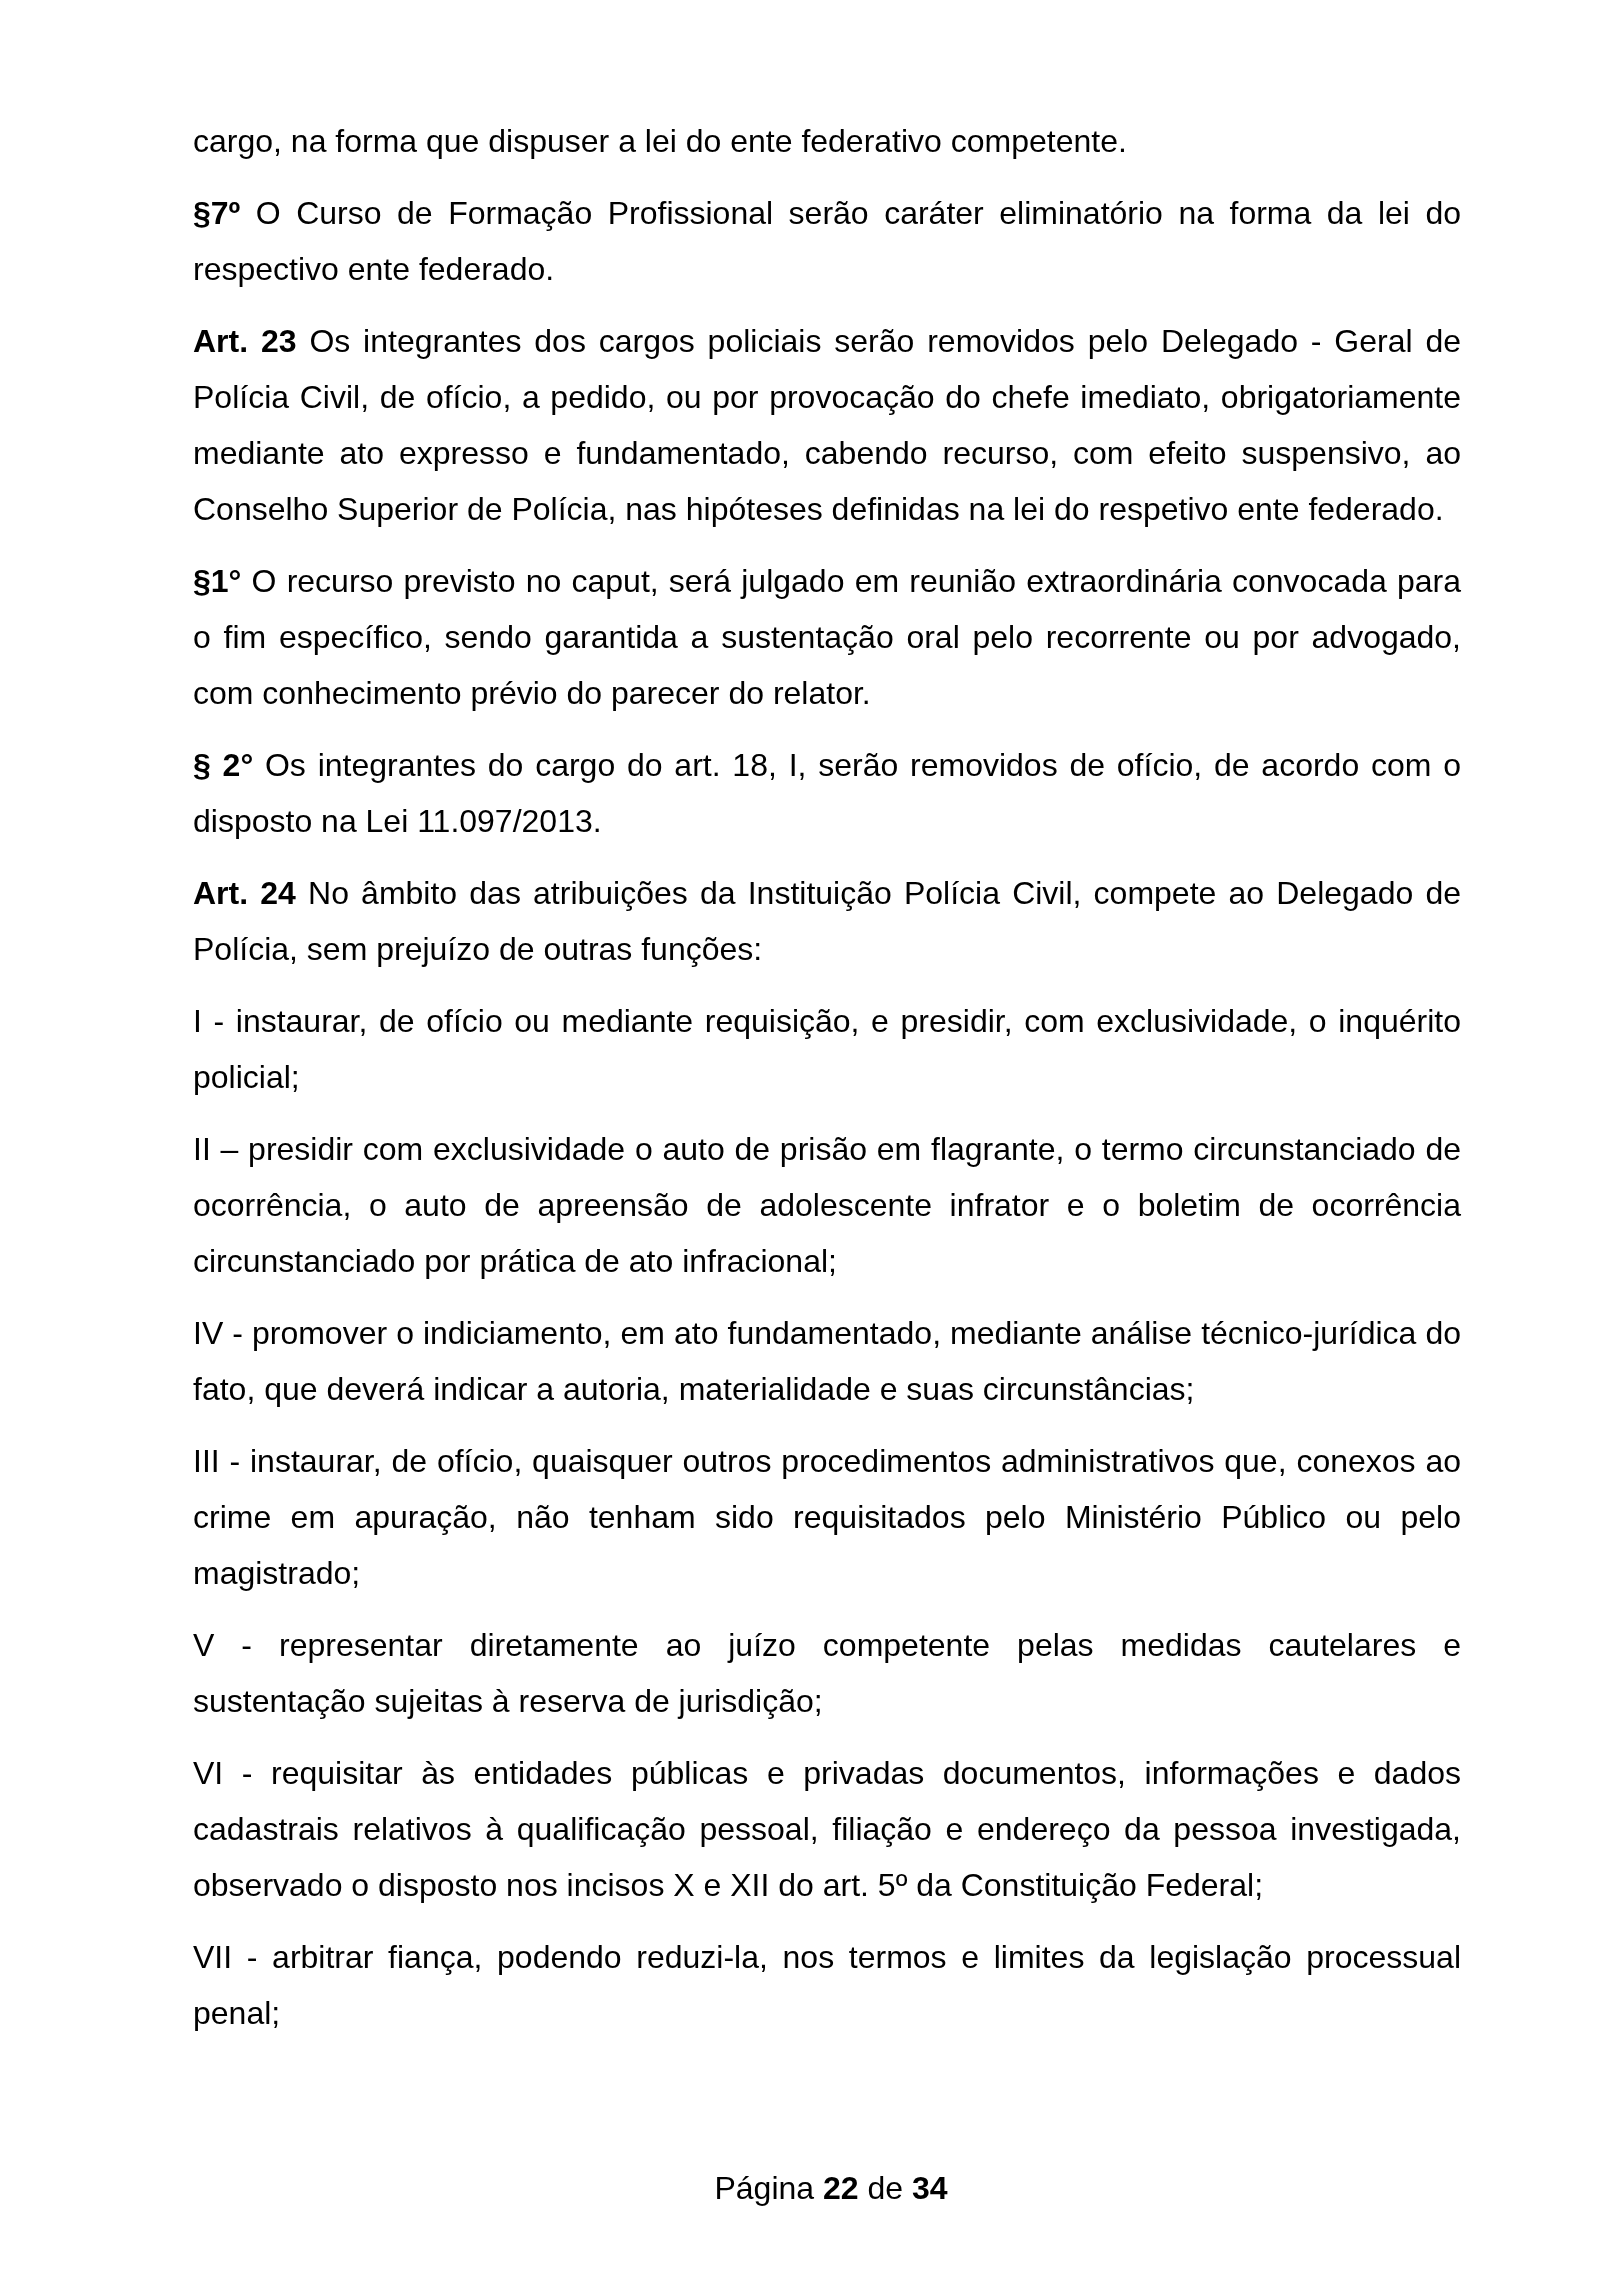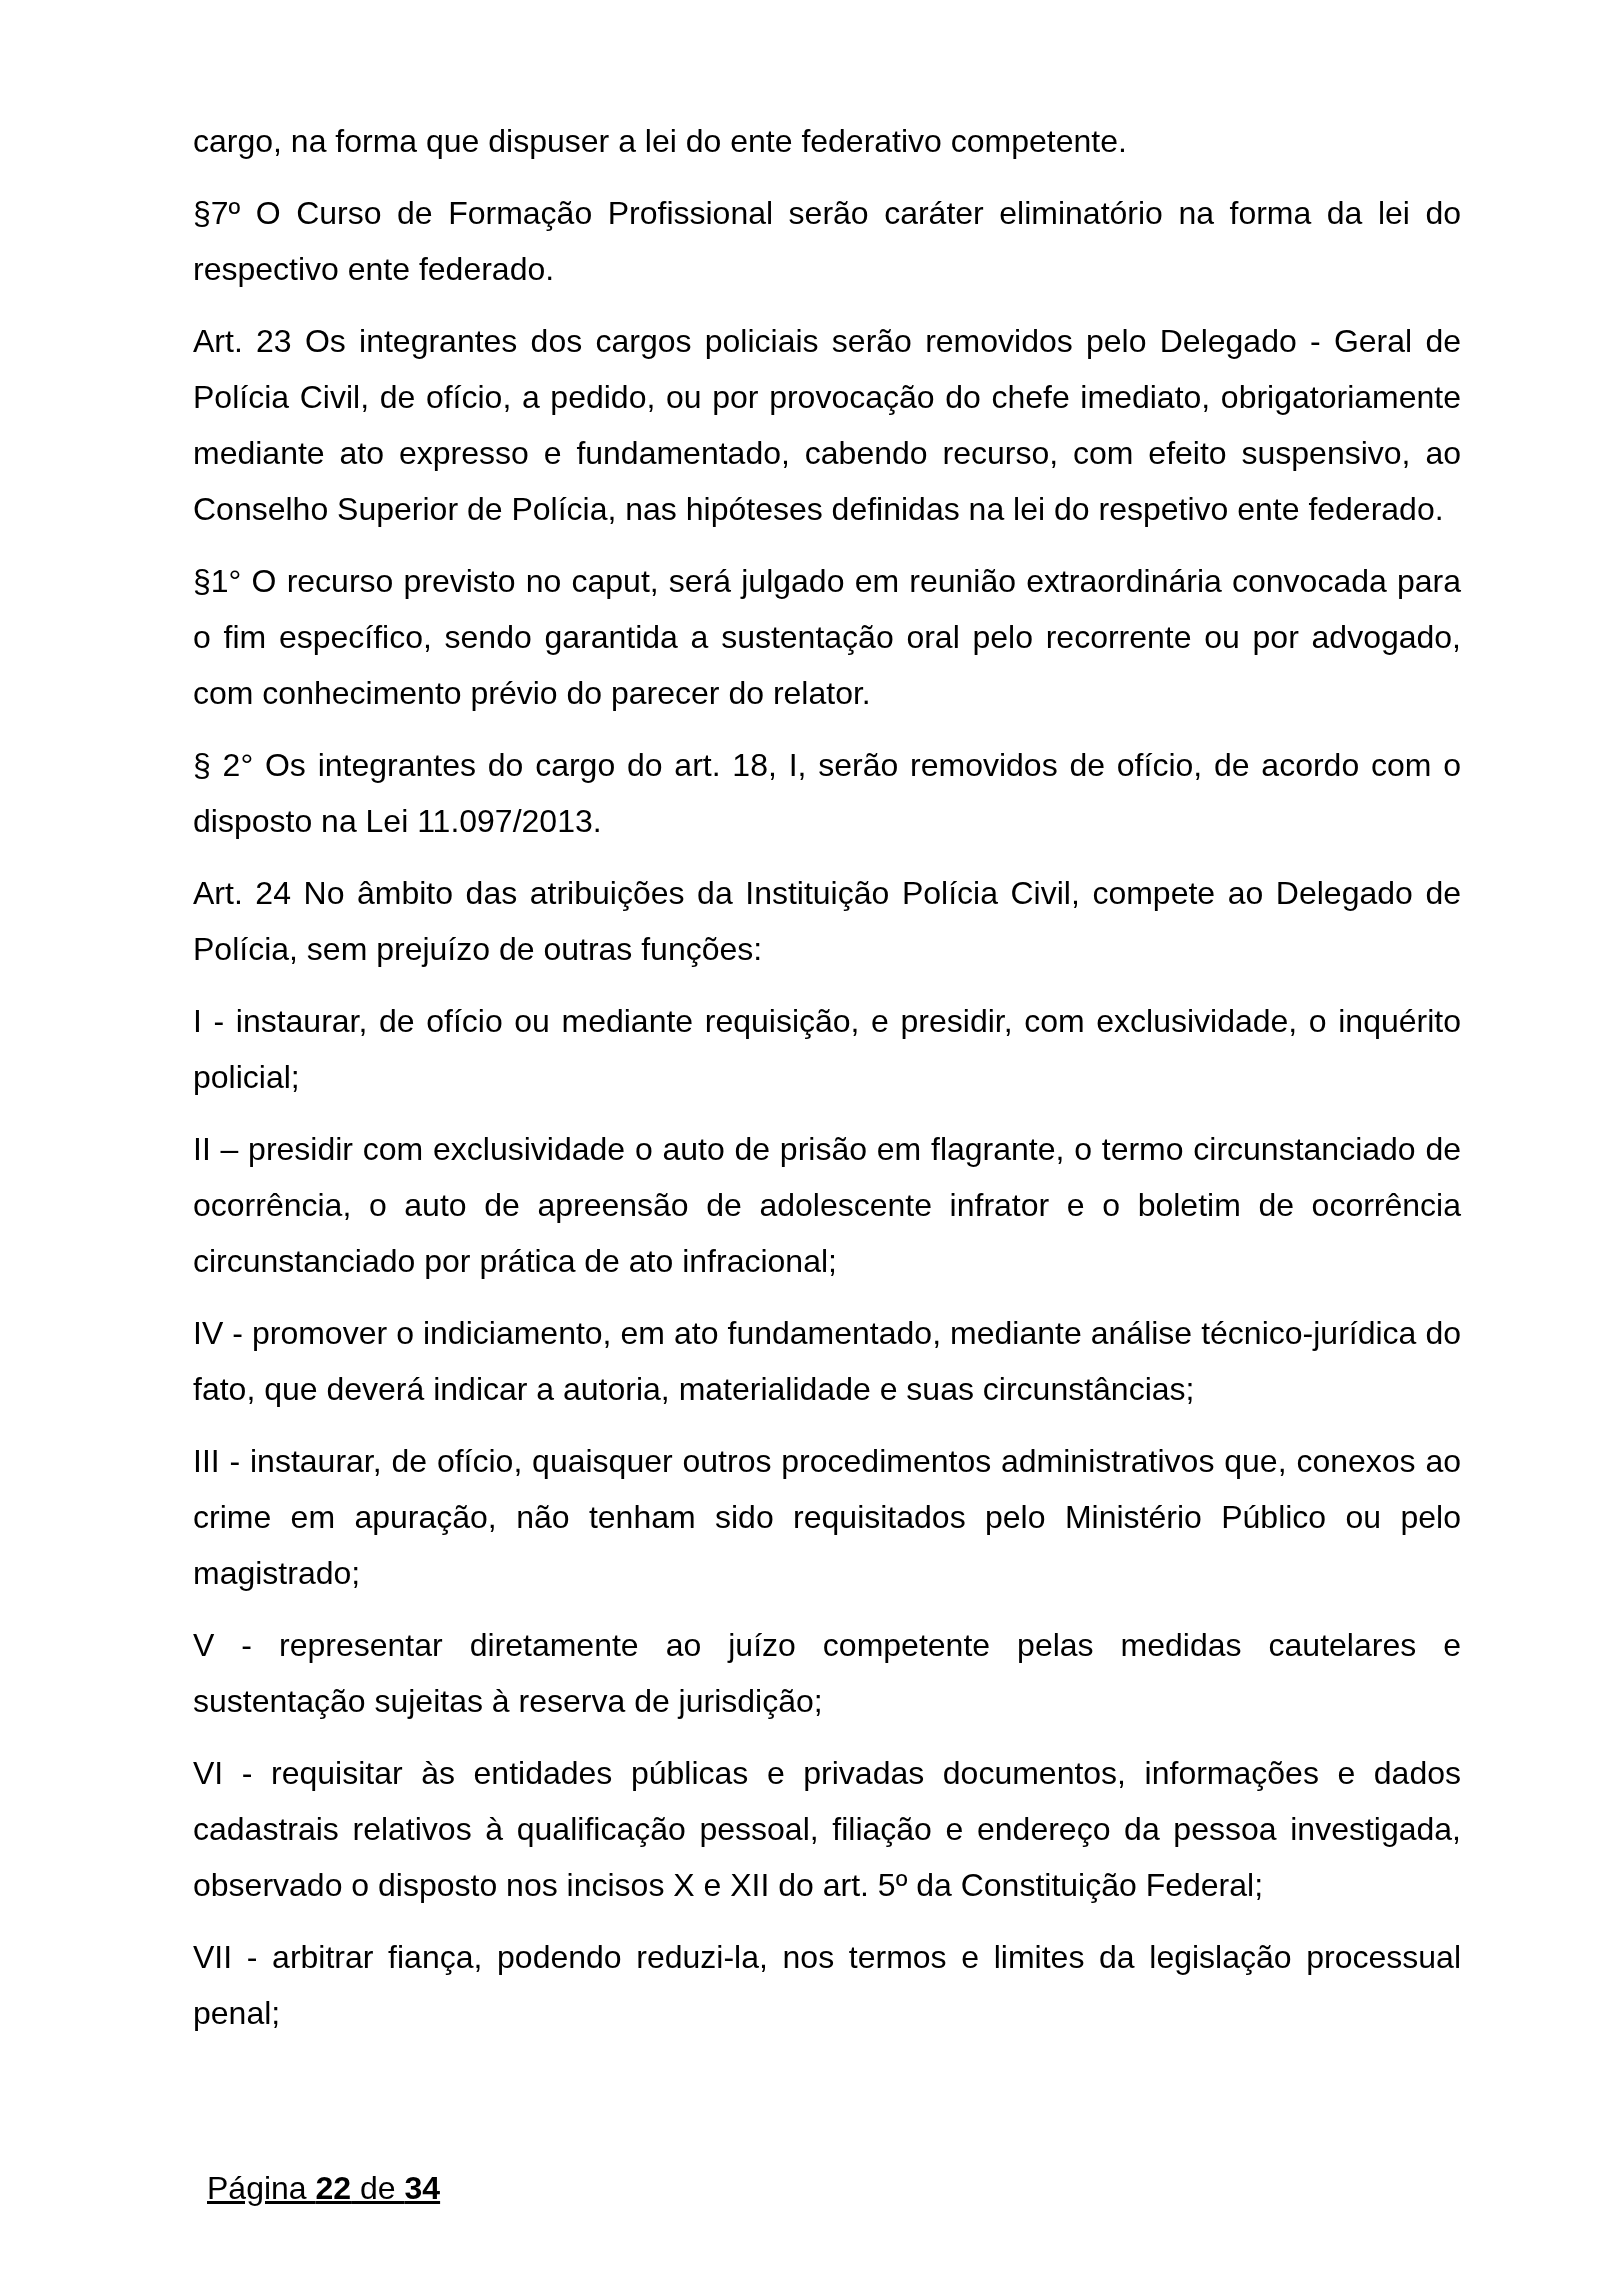--- a/index.html
+++ b/index.html
@@ -23,29 +23,28 @@
     top: 113px;
     left: 193px;
     width: 1276px;
   }
   p.para {
     margin: 0 8px 16px 0;
     text-align: justify;
     text-justify: inter-word;
   }
   p.para .lead {
-    font-weight: normal;
+    font-weight: bold;
   }
   .footer {
     position: absolute;
     top: 2160px;
-    left: 207px;
+    left: 193px;
     width: 1276px;
-    text-align: left;
-    text-decoration: underline;
+    text-align: center;
   }
   .footer .page-num {
     font-weight: bold;
   }
 </style>
 </head>
 <body>
 
 <div class="page">
   <div class="content">

